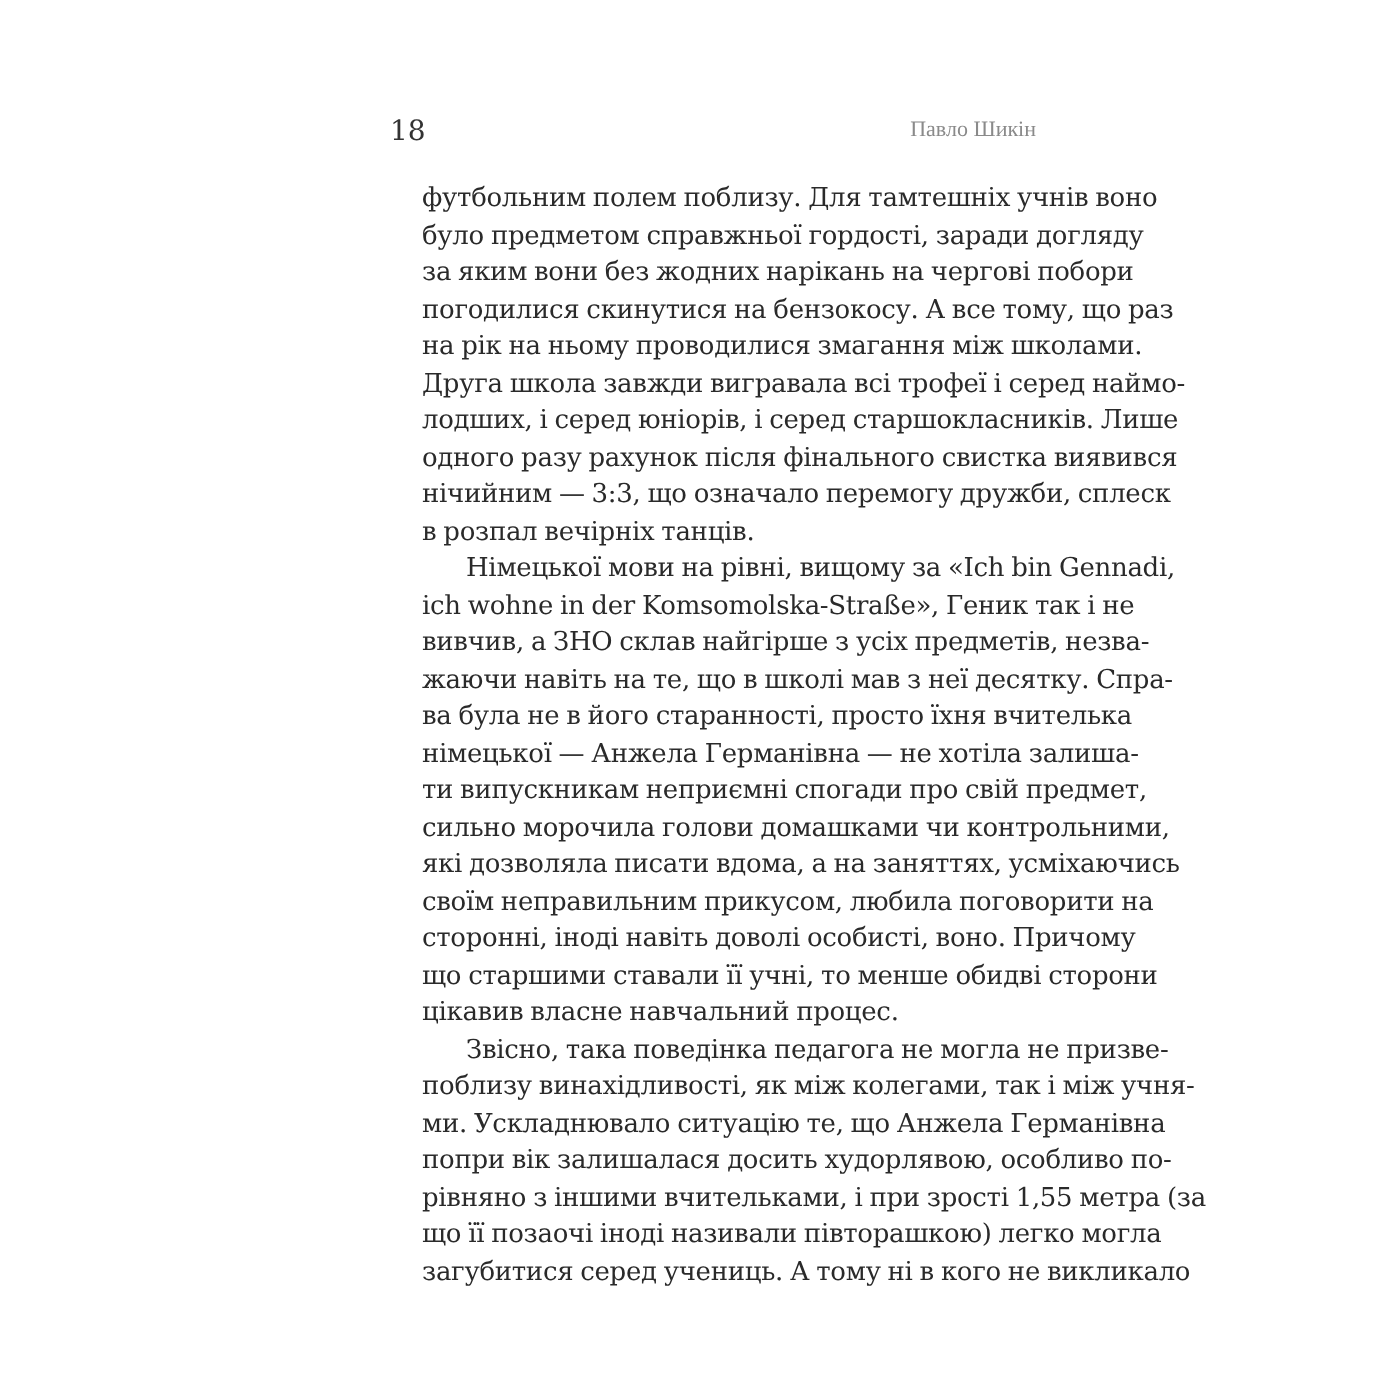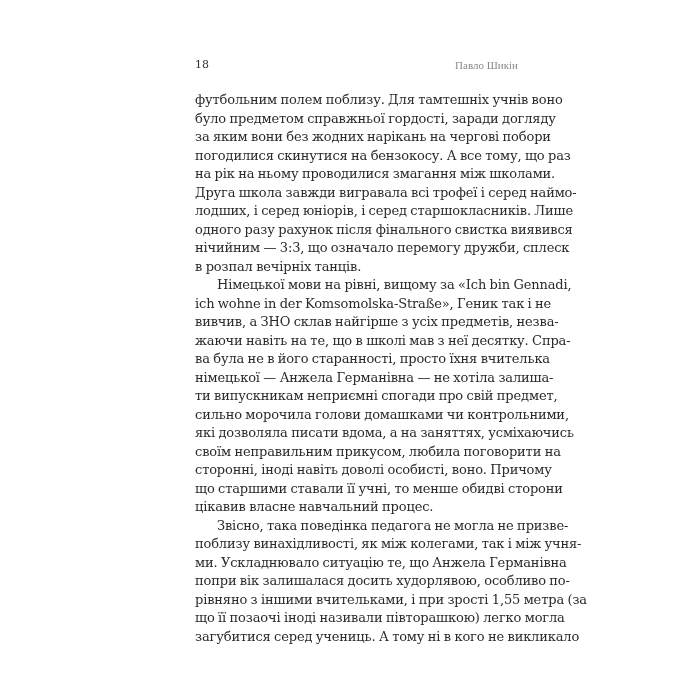--- a/index.html
+++ b/index.html
@@ -25,21 +25,21 @@
     position: absolute;
     left: 195px;
     top: 58px;
     width: 323px;
     height: 20px;
   }
   .page-number {
     position: absolute;
     left: 0;
     top: 0;
-    font-size: 11px;
+    font-size: 14px;
     color: #333;
     font-family: "DejaVu Serif", serif;
   }
   .running-head {
     position: absolute;
     right: 0;
     top: 1px;
     font-size: 11px;
     color: #8a8a8a;
     font-family: "Liberation Serif", serif;
@@ -53,20 +53,21 @@
   .line {
     display: block;
     height: 18.5px;
     line-height: 18.5px;
     font-size: 13px;
     white-space: nowrap;
     text-align: justify;
     text-align-last: justify;
     letter-spacing: -0.15px;
     word-spacing: -0.5px;
+    margin-left: 16px;
   }
   .line.last {
     text-align-last: left;
   }
   .line.indent {
     padding-left: 22px;
   }
 </style>
 </head>
 <body>

